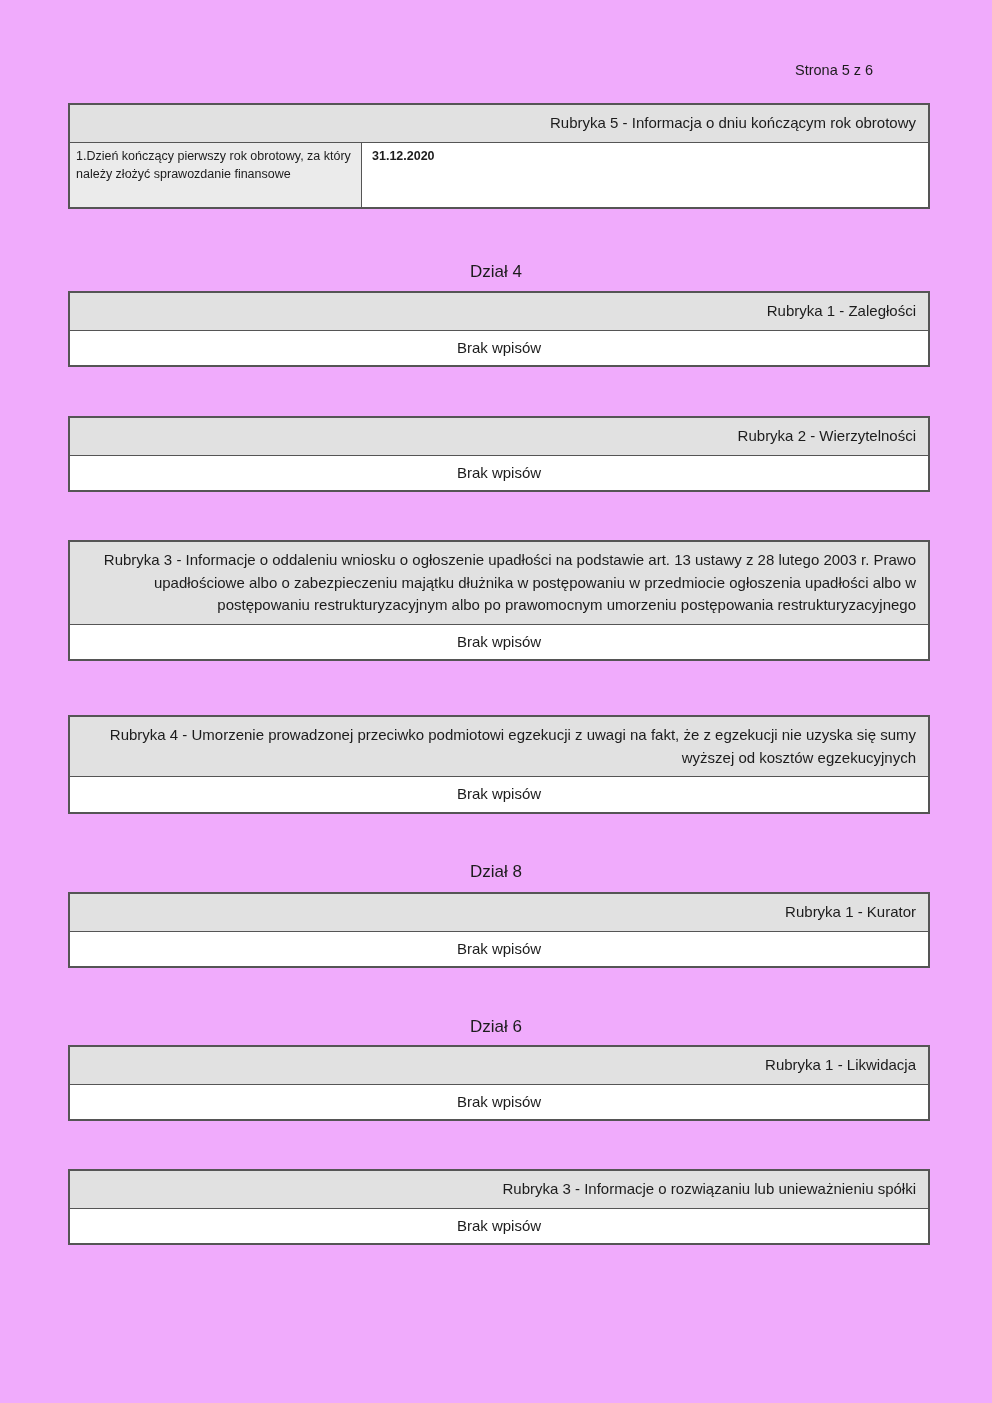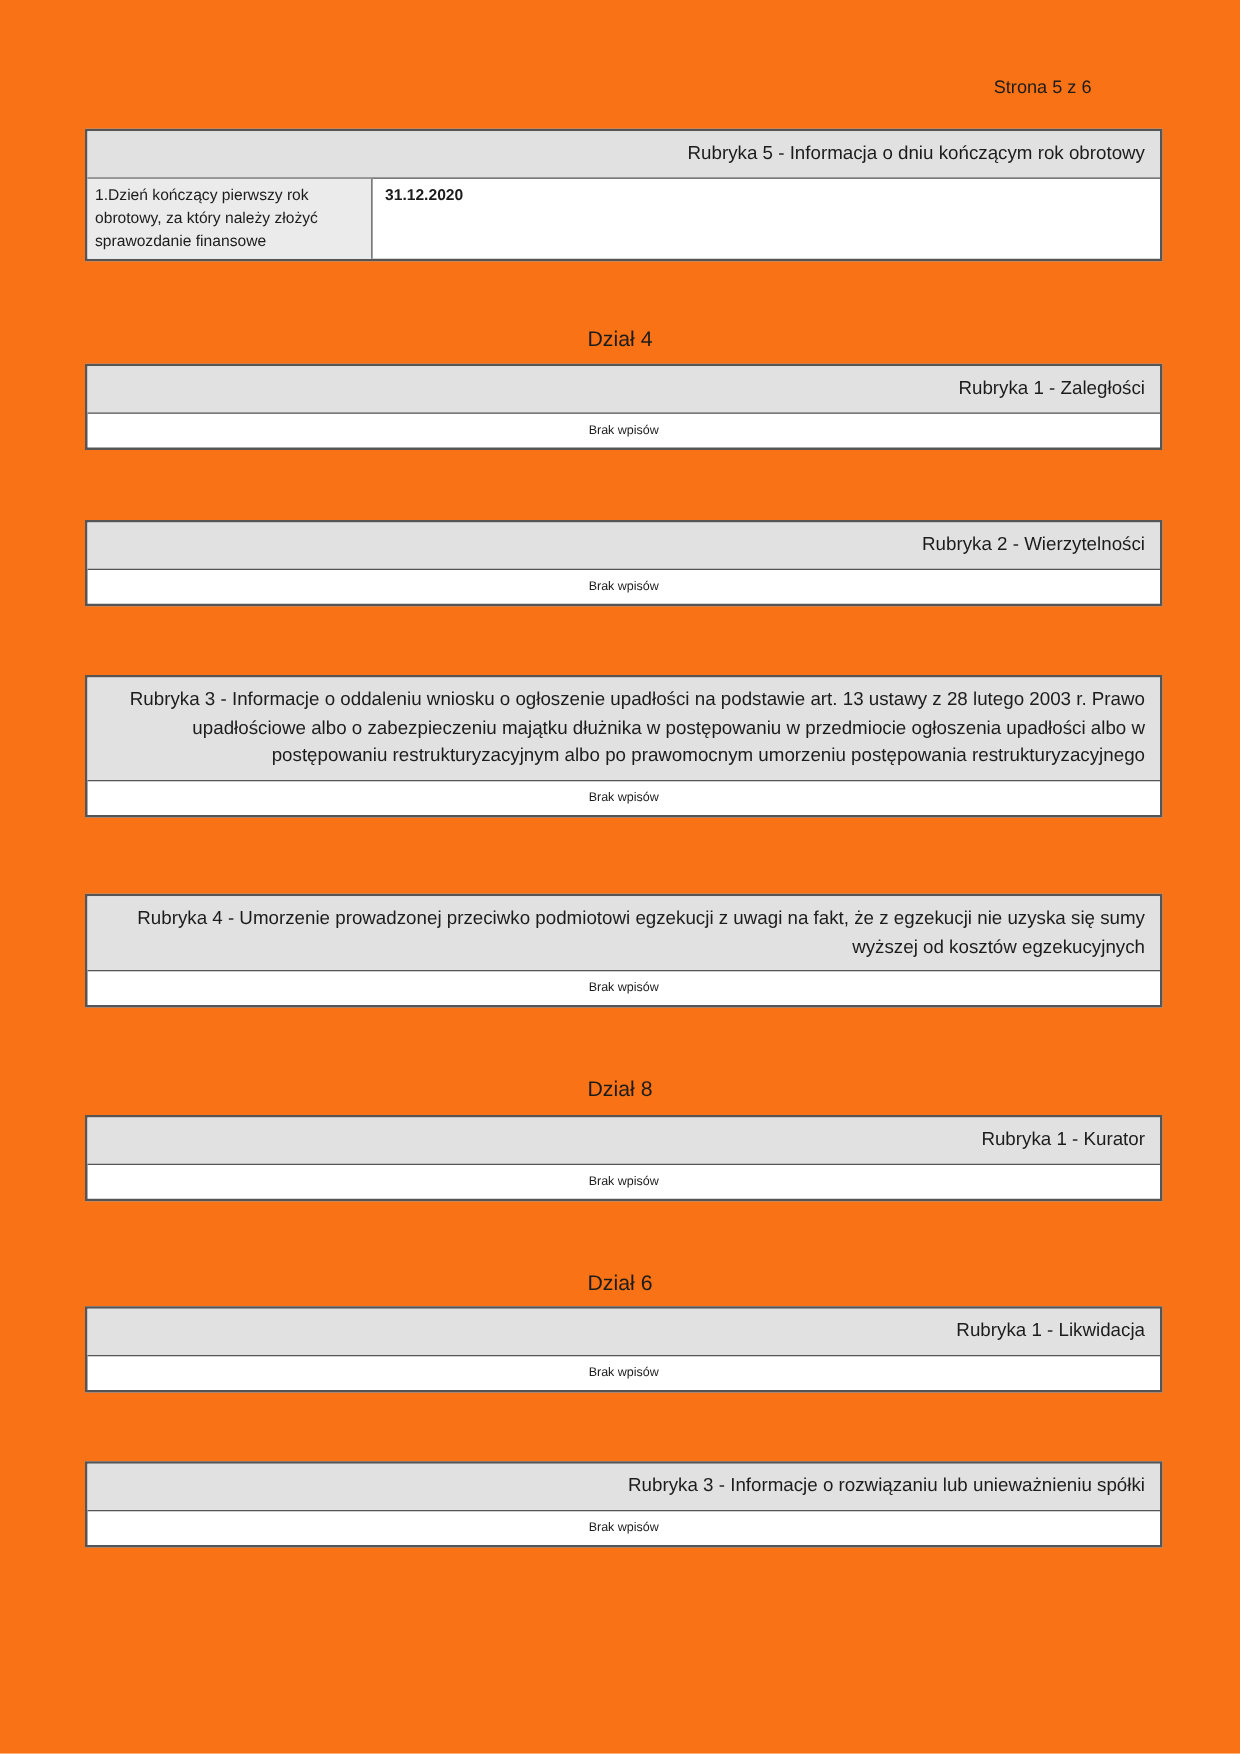--- a/index.html
+++ b/index.html
@@ -4,21 +4,21 @@
 <style>
   * { margin: 0; padding: 0; box-sizing: border-box; }
   html, body { background: #ffffff; }
   body {
     width: 992px; height: 1403px;
     position: relative;
     font-family: "Liberation Sans", sans-serif;
     color: var(--text, #1c1c1c);
     -webkit-font-smoothing: antialiased;
   }
-  .page { position: absolute; inset: 0; background: #f97316; }
+  .page { position: absolute; inset: 0; background: #f0abfc; }
 
   .page-label {
     position: absolute;
     top: 62px; left: 795px;
     font-size: 14.5px;
     color: var(--text, #1c1c1c);
     white-space: nowrap;
   }
 
   .krs-table {
@@ -30,28 +30,28 @@
   .tbl-header {
     background: var(--header-fill, #e1e1e1);
     border-bottom: 1px solid var(--border, #555555);
     text-align: right;
     font-size: 15px;
     line-height: 1.5;
     padding: 7px 12px;
   }
   .tbl-empty {
     text-align: center;
-    font-size: 10px;
+    font-size: 15px;
     line-height: 1.5;
     padding: 6px 21px;
   }
 
   .field-row { display: flex; min-height: 64px; }
   .field-label {
-    width: 228px;
+    width: 292px;
     background: var(--label-cell-fill, #ebebeb);
     border-right: 1px solid var(--border, #555555);
     font-size: 12.5px;
     line-height: 1.5;
     padding: 4px 7px 4px 6px;
   }
   .field-value {
     flex: 1;
     font-size: 12.5px;
     line-height: 1.5;

